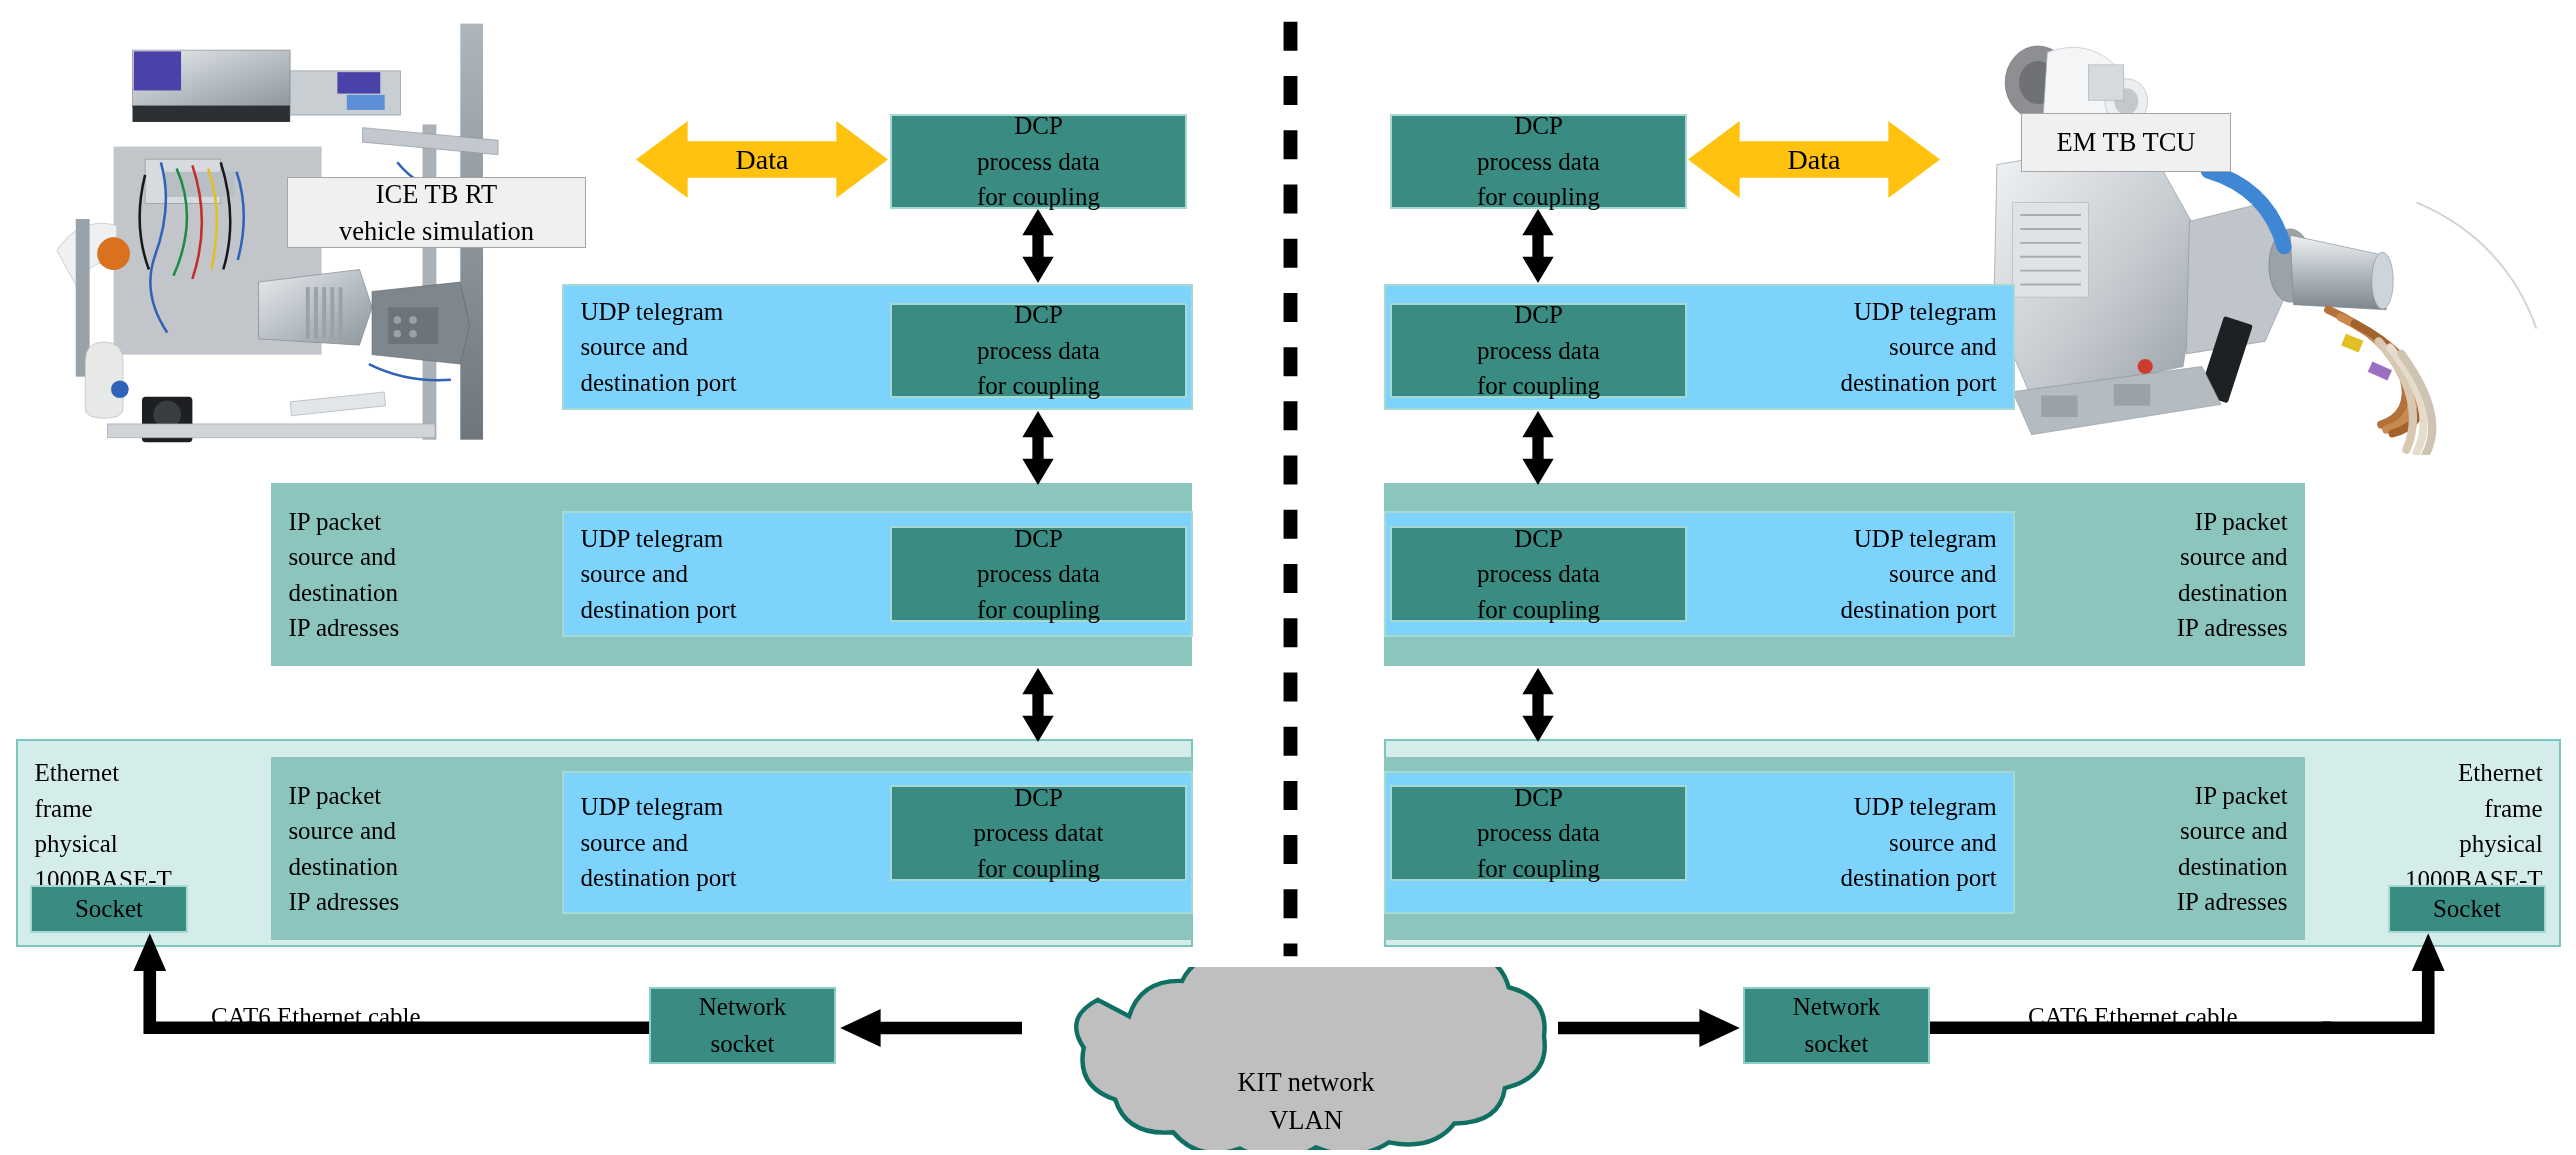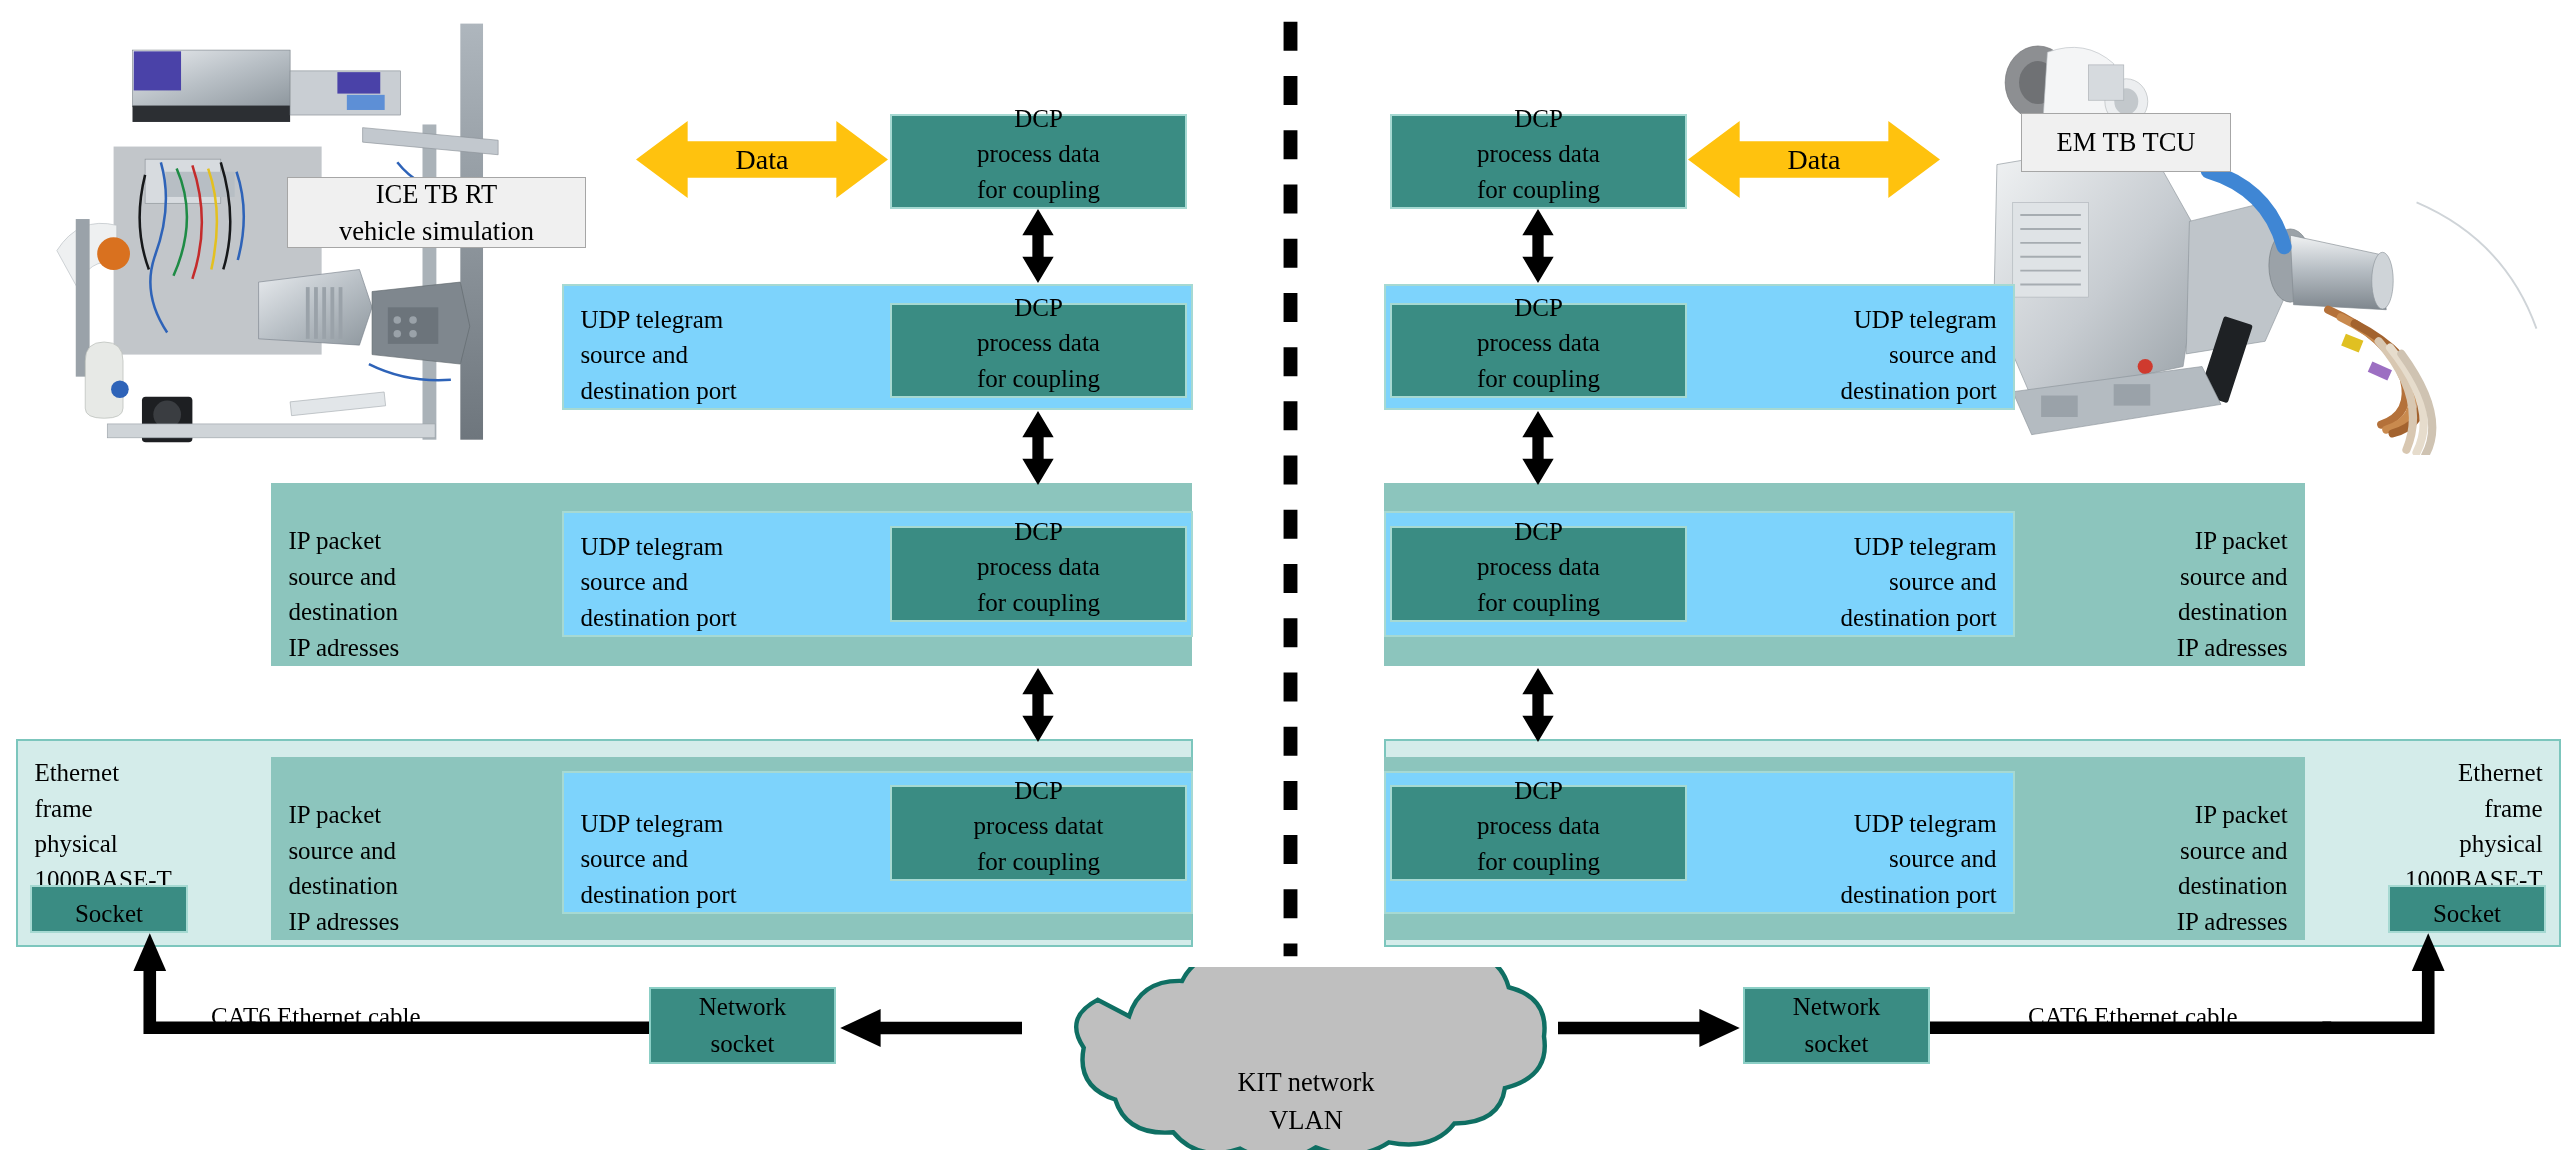--- a/index.html
+++ b/index.html
@@ -2,21 +2,21 @@
 <html style="font-size:10px"><head>
 <meta charset="utf-8">
 <style>
   html,body{margin:0;padding:0;background:#ffffff;}
   body{width:2576px;height:1155px;position:relative;overflow:hidden;
        font-family:"Liberation Serif","DejaVu Serif",serif;color:#000;}
   .stage{position:absolute;left:0;top:0;width:2576px;height:1155px;}
   .abs{position:absolute;}
 
   
-  .layer{position:absolute;box-sizing:border-box;display:flex;align-items:flex-end;}
+  .layer{position:absolute;box-sizing:border-box;display:flex;align-items:center;}
   .eth   {background:#d4ecea;border:2.5px solid #7cc6bd;}
   .ip    {background:#8cc5bd;border:1.9px solid #8cc5bd;}
   .udp   {background:#7dd3fc;border:2.5px solid #a6d9d2;}
   .dcp   {background:#3a8c83;border:2.5px solid #a6d9d2;}
   .boxtxt{font-size:25px;line-height:1.42;white-space:pre-line;}
   .pad-l{padding-left:16.4px;}
   .pad-r{padding-right:16.4px;}
   .ta-l{text-align:left;}
   .ta-r{text-align:right;}
   .ta-c{text-align:center;width:100%;}

